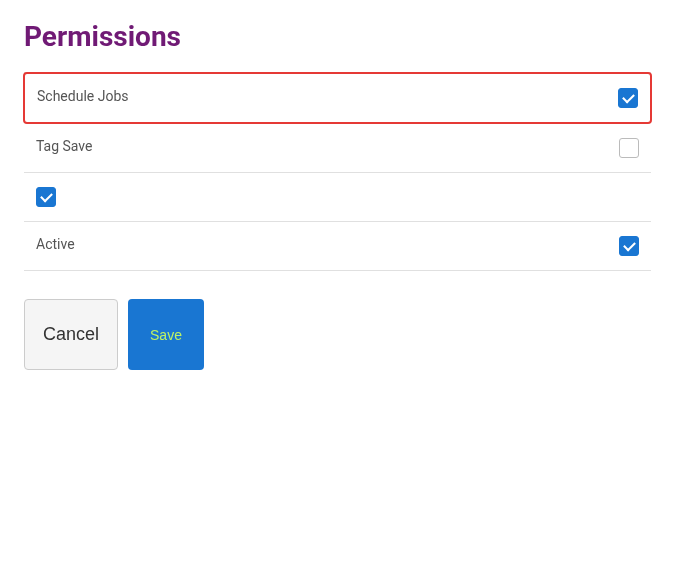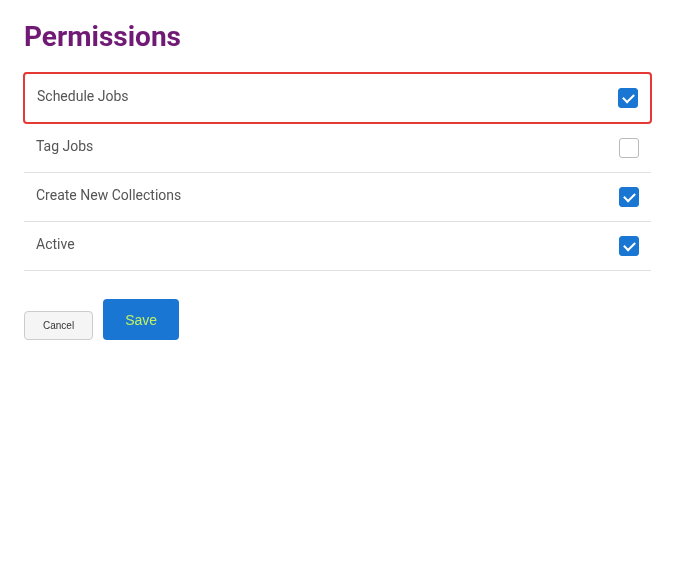--- a/index.html
+++ b/index.html
@@ -93,28 +93,27 @@
     }
 
     .action-buttons {
       display: flex;
       gap: 10px;
       margin-top: 24px;
       padding: 4px 0;
     }
 
     .btn-cancel {
-      padding: 8px 18px;
+      padding: 24px 18px;
       border: 1px solid #ccc;
       border-radius: 4px;
       background: #f5f5f5;
       color: #333;
-      font-size: 10px;
+      font-size: 18px;
       cursor: pointer;
-      margin-top: 12px;
     }
 
     .btn-save {
       padding: 8px 22px;
       border: none;
       border-radius: 4px;
       background: #1976d2;
       color: #bef264;
       font-size: 14px;
       cursor: pointer;
@@ -128,28 +127,27 @@
 
 <div class="permissions-list" id="permissions-list">
     <div class="permission-row highlighted">
       <span class="permission-label">Schedule Jobs</span>
       <div class="checkbox-wrapper">
         <input type="checkbox" checked="" style="">
         <div class="checkbox-custom checked"></div>
       </div>
     </div>
     <div class="permission-row">
-      <span class="permission-label">Tag Jobs</span>
+      <span class="permission-label">Tag Save</span>
       <div class="checkbox-wrapper">
         <input type="checkbox" style="">
         <div class="checkbox-custom"></div>
       </div>
     </div>
     <div class="permission-row">
-      <span class="permission-label">Create New Collections</span>
       <div class="checkbox-wrapper">
         <input type="checkbox" checked="" style="">
         <div class="checkbox-custom checked"></div>
       </div>
     </div>
     <div class="permission-row">
       <span class="permission-label">Active</span>
       <div class="checkbox-wrapper">
         <input type="checkbox" checked="" style="">
         <div class="checkbox-custom checked"></div>

